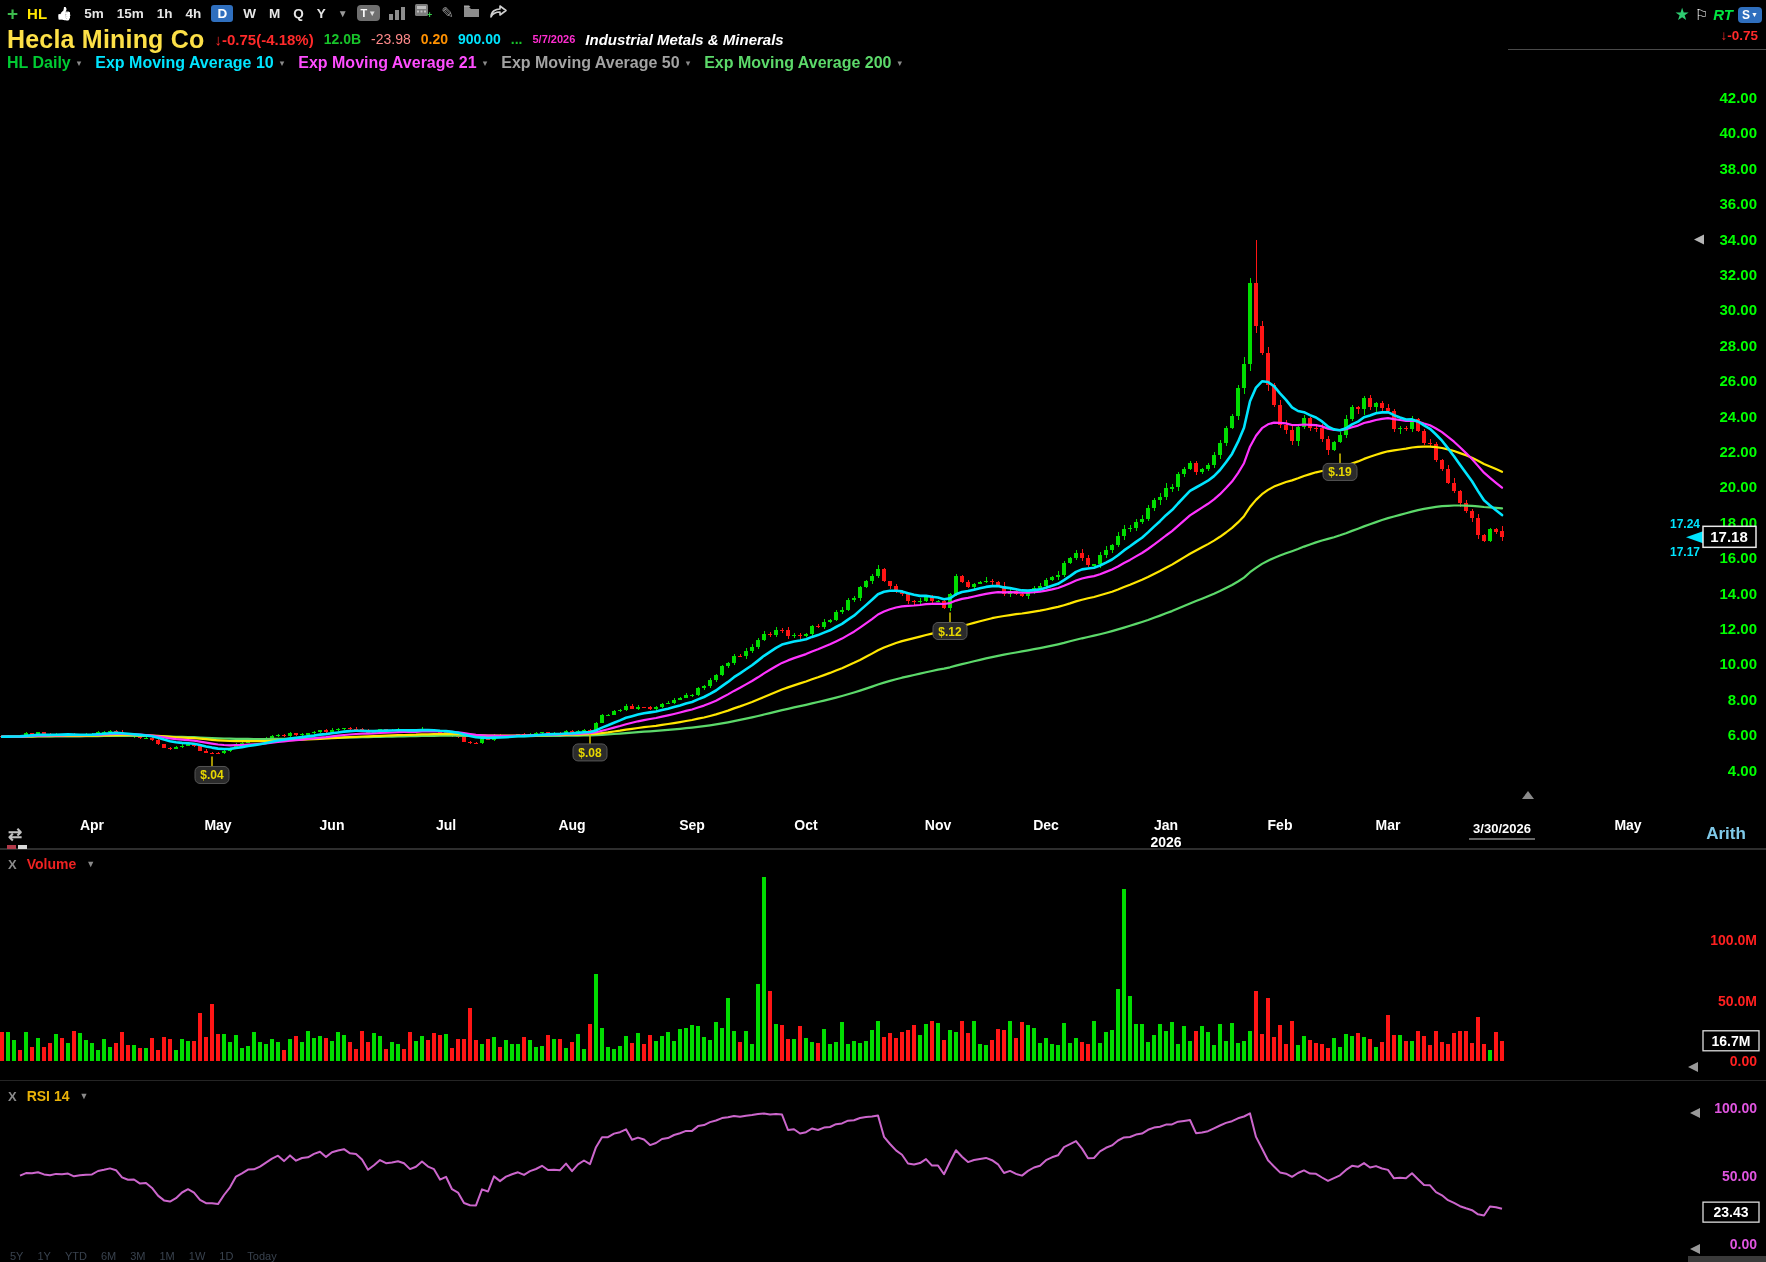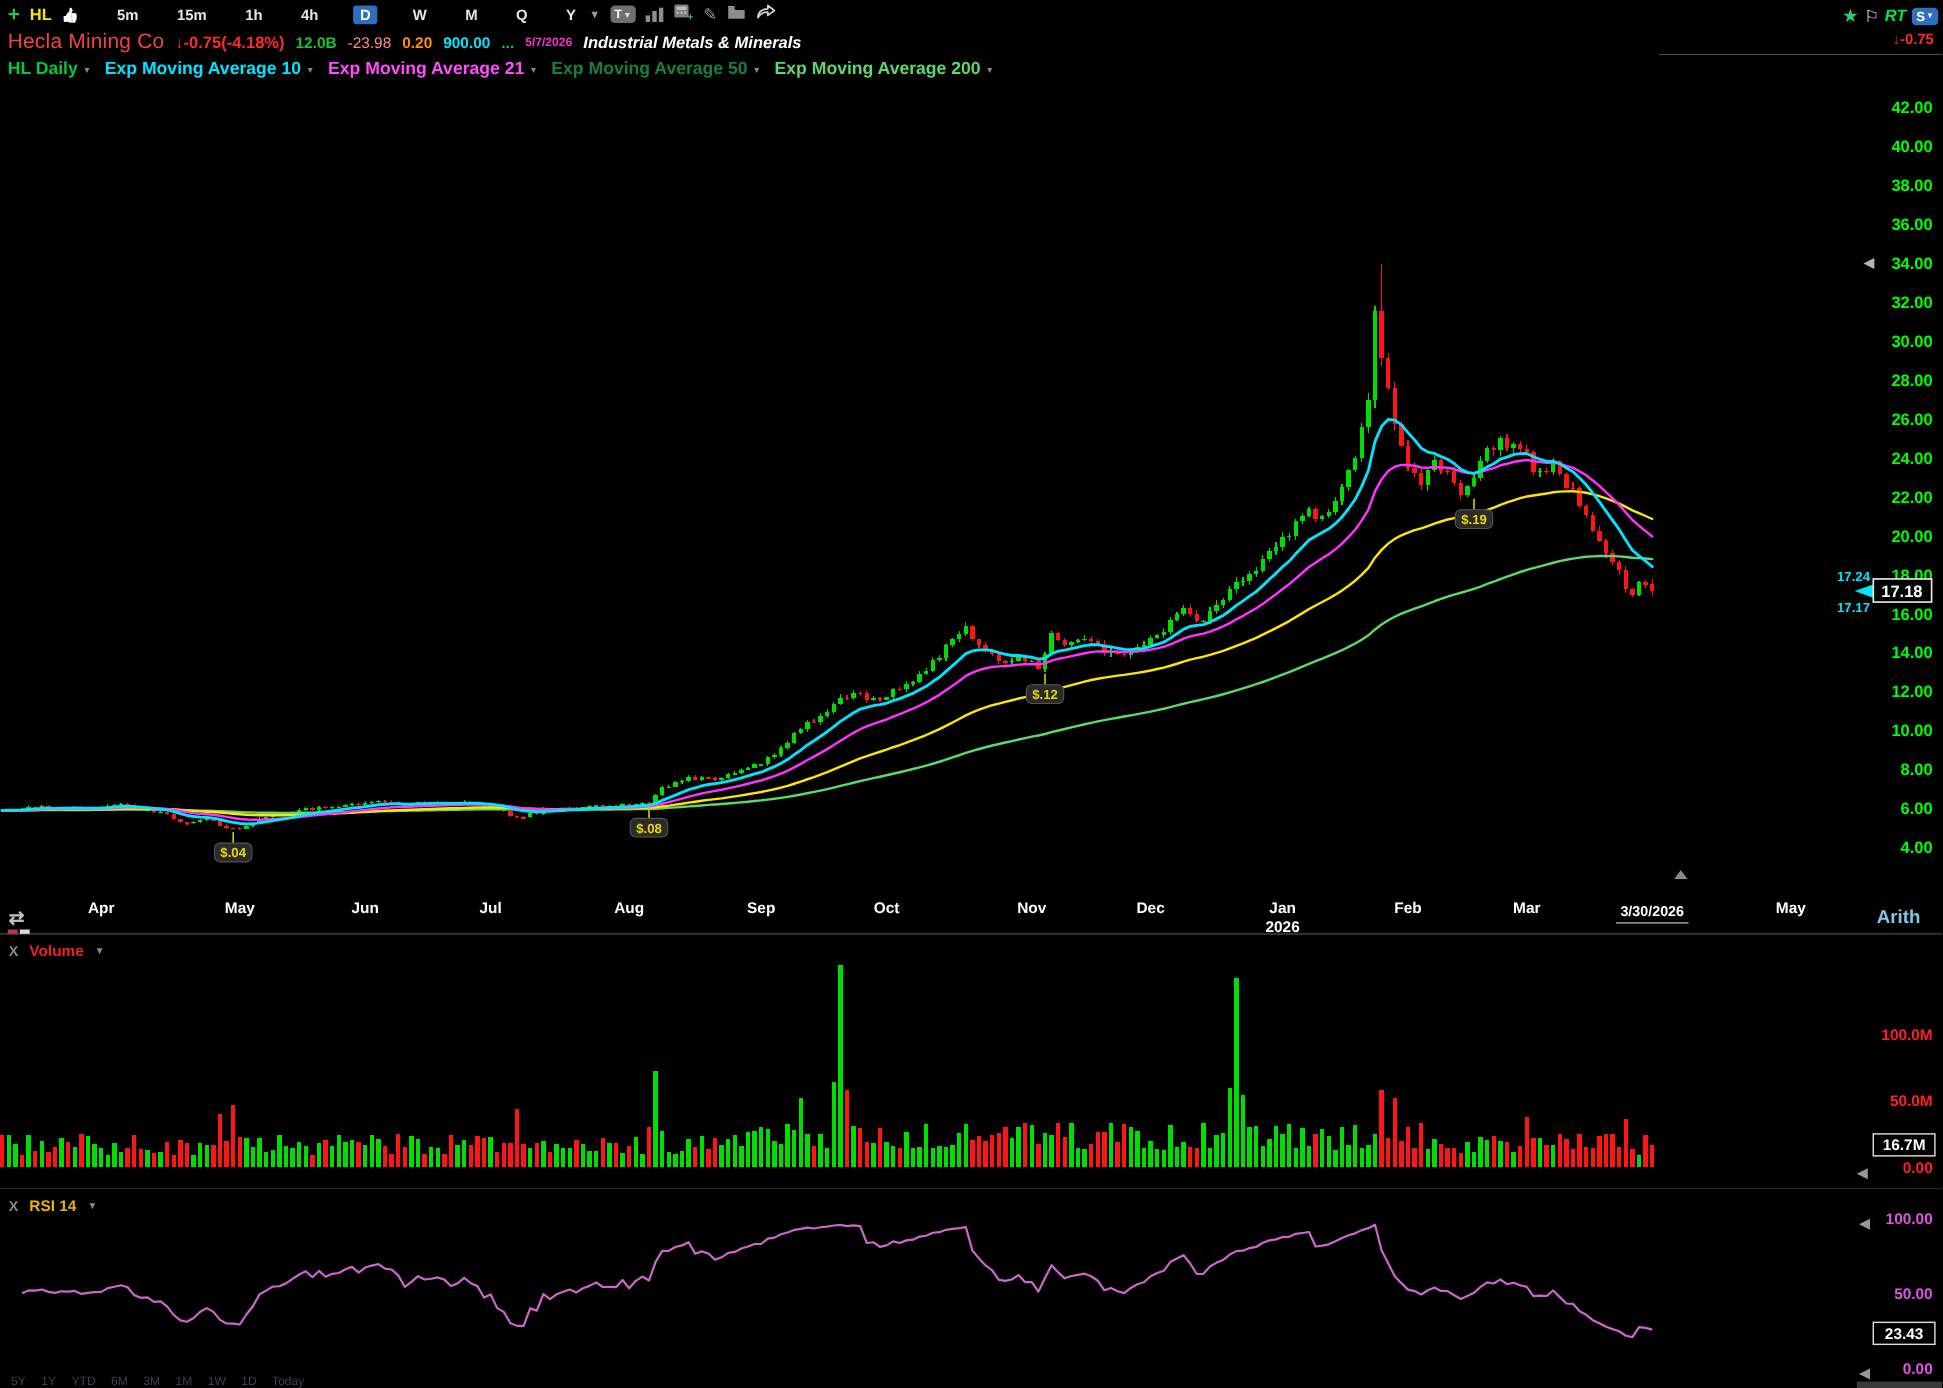--- a/index.html
+++ b/index.html
@@ -4,31 +4,31 @@
 <style>
   html,body{margin:0;padding:0;background:#000;}
   body{width:1766px;height:1262px;position:relative;overflow:hidden;
        font-family:"Liberation Sans",sans-serif;-webkit-font-smoothing:antialiased;}
   .abs{position:absolute;}
   
   #toolbar{left:0;top:0;width:1766px;height:26px;display:flex;align-items:center;gap:9px;padding-left:7px;box-sizing:border-box;}
   .plus{color:#3dbb4d;font-size:19px;font-weight:bold;line-height:1;}
   .sym{color:#ffe600;font-size:15px;font-weight:bold;}
   .thumb{filter:grayscale(1) brightness(1.5);font-size:13px;}
-  .tf{color:#e6e6e6;font-size:13.5px;font-weight:bold;padding:1px 3px;cursor:default;margin-left:22px;}
+  .tf{color:#e6e6e6;font-size:13.5px;font-weight:bold;padding:1px 3px;cursor:default;}
   .tf.active{background:#2f6fbe;border-radius:3px;color:#fff;padding:1px 6px;}
   .caret{color:#9a9a9a;font-size:10px;}
   .icn{color:#9a9a9a;font-size:14px;}
   .tvbadge{background:#6f6f6f;border-radius:4px;color:#fff;font-size:11px;font-weight:bold;padding:2px 4px;display:inline-flex;align-items:center;gap:1px;}
   .tvbadge .caret{color:#ddd;font-size:8px;}
   .barsicn{display:inline-flex;align-items:flex-end;gap:2px;height:13px;}
   .barsicn i{display:block;width:4px;background:#8d8d8d;}
   
   #titlebar{left:7px;top:26px;height:26px;display:flex;align-items:center;gap:10px;white-space:nowrap;}
-  .company{color:#ef4444;font-size:19px;font-weight:normal;letter-spacing:.2px;}
+  .company{color:#fde047;font-size:25px;font-weight:bold;letter-spacing:.2px;}
   .chg{color:#ff2a2a;font-size:15px;font-weight:bold;}
   .mcap{color:#18c42a;font-size:14px;font-weight:bold;}
   .eps{color:#ff8a8a;font-size:14px;font-weight:normal;}
   .div{color:#ff9100;font-size:14px;font-weight:bold;}
   .volq{color:#00e5ff;font-size:14px;font-weight:bold;}
   .dots{color:#18c42a;font-size:14px;font-weight:bold;}
   .ndate{color:#ff2ed0;font-size:11px;font-weight:bold;}
   .sector{color:#fff;font-size:15px;font-weight:bold;font-style:italic;}
   
   #legend{left:7px;top:52px;height:22px;display:flex;align-items:center;gap:6px;white-space:nowrap;}
@@ -131,21 +131,21 @@
   <span class="sector">Industrial Metals &amp; Minerals</span>
 </div>
 
 <div id="legend" class="abs">
     <span class="lgd" style="color: rgb(0, 204, 51);">HL Daily</span>
     <span class="lgd-caret">▾</span>
     <span class="lgd" style="color: rgb(0, 229, 255);">Exp Moving Average 10</span>
     <span class="lgd-caret">▾</span>
     <span class="lgd" style="color: rgb(255, 77, 255);">Exp Moving Average 21</span>
     <span class="lgd-caret">▾</span>
-    <span class="lgd" style="color: #15803d;">Exp Moving Average 50</span>
+    <span class="lgd" style="color: #a3a3a3;">Exp Moving Average 50</span>
     <span class="lgd-caret">▾</span>
     <span class="lgd" style="color: rgb(92, 217, 106);">Exp Moving Average 200</span>
     <span class="lgd-caret">▾</span>
   </div>
 
 <svg id="chart-svg" class="abs" width="1766" height="1262" viewBox="0 0 1766 1262" font-family="Liberation Sans,sans-serif">
     <rect x="0" y="848" width="1766" height="2" fill="#2e2e2e"></rect>
     <rect x="0" y="1080" width="1766" height="1" fill="#252525"></rect>
     <rect x="1688" y="1256" width="78" height="6" fill="#3a3a3a"></rect>
     <g>

